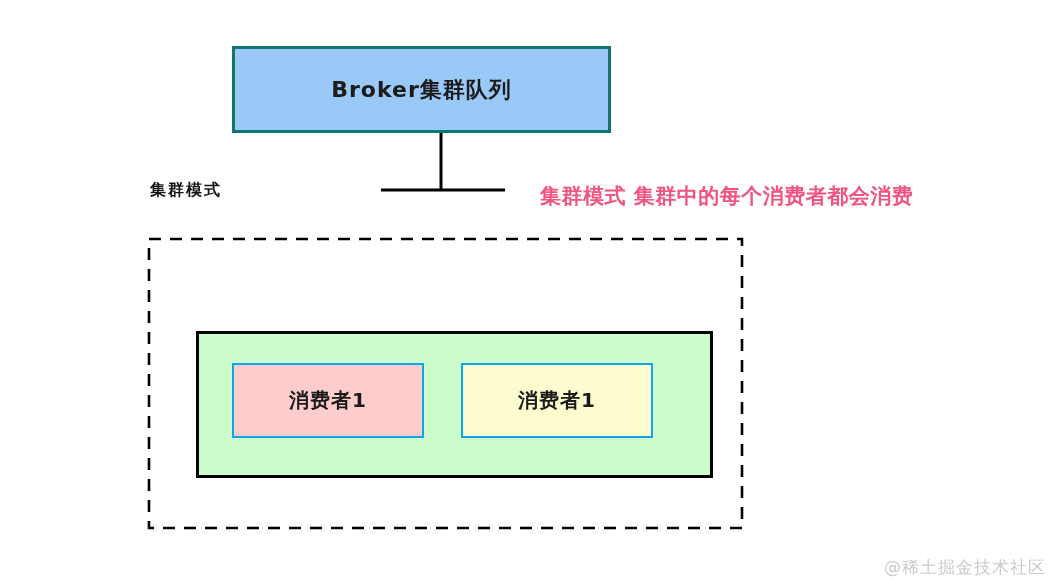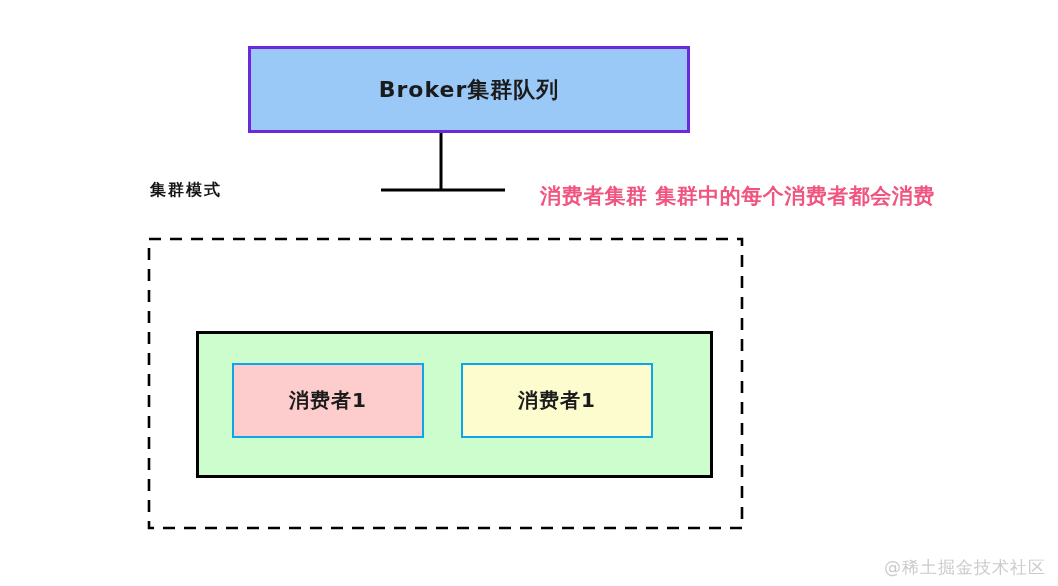--- a/index.html
+++ b/index.html
@@ -25,25 +25,25 @@
   .node {
     position: absolute;
     display: flex;
     align-items: center;
     justify-content: center;
     box-sizing: border-box;
     color: #1b1b1b;
     font-weight: bold;
   }
   .broker-box {
-    left: 248px;
+    left: 232px;
     top: 46px;
-    width: 442px;
+    width: 379px;
     height: 87px;
-    border: 3px solid #6d28d9;
+    border: 3px solid #0f766e;
     font-size: 22px;
     letter-spacing: 1px;
   }
   .label {
     position: absolute;
     font-weight: bold;
     color: #161616;
     white-space: nowrap;
   }
   .cluster-mode-label {
@@ -128,17 +128,17 @@
   <div class="node green-container" style="background-color: rgb(205, 253, 205);"></div>
 
   <div class="node consumer-box first" style="background-color: rgb(253, 204, 204);">
     <span>消费者1</span>
   </div>
 
   <div class="node consumer-box second" style="background-color: rgb(252, 252, 206);">
     <span>消费者1</span>
   </div>
 
-  <div class="label annotation" style="color: rgb(240, 84, 127);">消费者集群 集群中的每个消费者都会消费</div>
+  <div class="label annotation" style="color: rgb(240, 84, 127);">集群模式 集群中的每个消费者都会消费</div>
 
   <div class="watermark">@稀土掘金技术社区</div>
 
 </div>
 
 </body></html>

